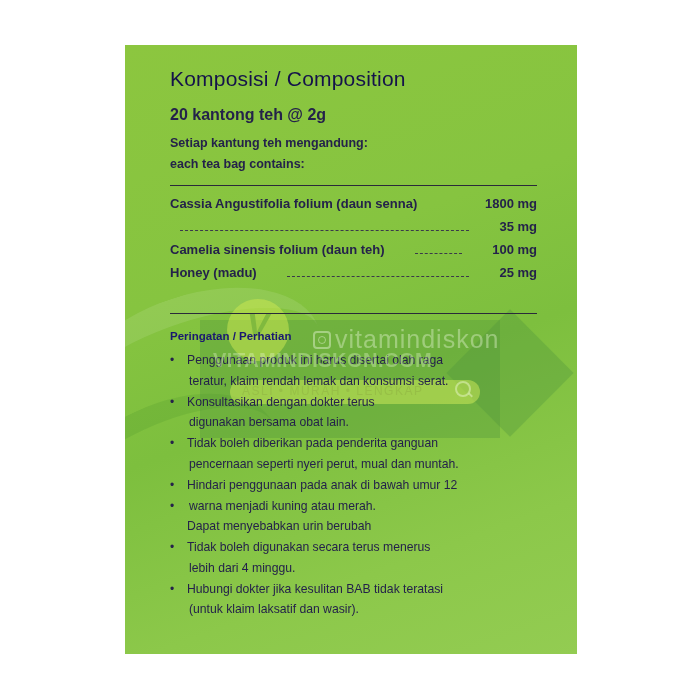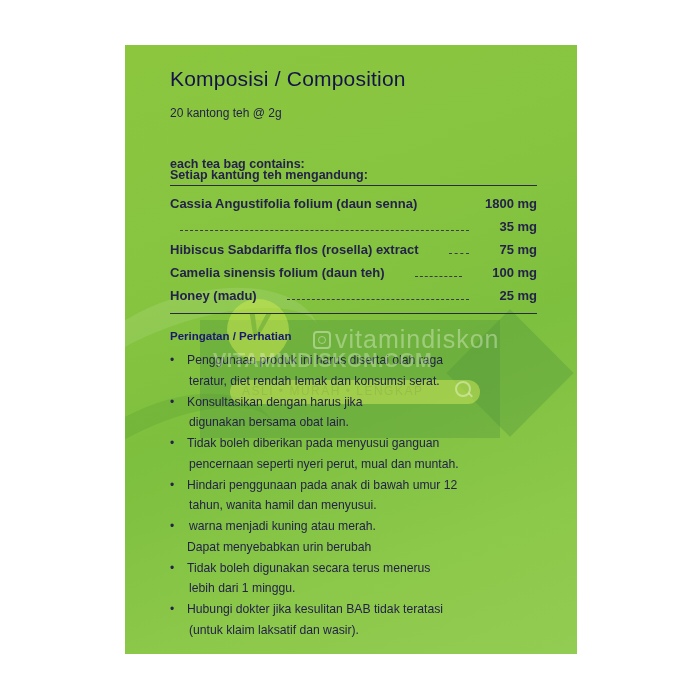--- a/index.html
+++ b/index.html
@@ -17,22 +17,22 @@
       border-radius: 50%; border-top: 26px solid rgba(255,255,255,0.10);
       transform: rotate(-18deg);
     }
     .swoosh2 {
       position: absolute; left: -80px; top: 360px; width: 240px; height: 120px;
       border-radius: 50%; border-top: 20px solid rgba(60,140,40,0.18);
       transform: rotate(-25deg);
     }
     .content { position: absolute; left: 45px; top: 0; width: 370px; color: #1c1a4a; z-index: 2; }
     .title { position: absolute; top: 22px; left: 0; font-size: 21px; color: #14124a; letter-spacing: 0.2px; white-space: nowrap; }
-    .subtitle { position: absolute; top: 61px; left: 0; font-size: 12px; font-weight: normal; color: #24224a; }
-    .contains1 { position: absolute; top: 91px; left: 0; font-size: 12.5px; font-weight: bold; color: #24224a; margin-top: 32px; }
+    .subtitle { position: absolute; top: 61px; left: 0; font-size: 16px; font-weight: bold; color: #24224a; }
+    .contains1 { position: absolute; top: 91px; left: 0; font-size: 12.5px; font-weight: bold; color: #24224a; }
     .contains2 { position: absolute; top: 112px; left: 0; font-size: 12.5px; font-weight: bold; color: #24224a; text-align: center; }
     .rule { position: absolute; left: 0; width: 367px; height: 1px; background: #2a2a3a; }
     .rule.top { top: 140px; }
     .rule.bottom { top: 268px; }
     .ing-list { position: absolute; top: 151px; left: 0; width: 367px; }
     .ing-row { display: flex; align-items: baseline; height: 23px; font-size: 13px; font-weight: bold; color: #24224a; gap: 20px; }
     .ing-name { white-space: nowrap; }
     .ing-dots { flex: 1; border-bottom: 1px dashed #3a3a4a; margin: 0 10px 3px 10px; height: 0; }
     .ing-dots.none { border-bottom: none; }
     .ing-amount { white-space: nowrap; text-align: right; }
@@ -103,69 +103,63 @@
       <div class="ing-row">
         <span class="ing-name">Cassia Angustifolia folium (daun senna)</span>
         <span class="ing-dots none"></span>
         <span class="ing-amount">1800 mg</span>
       </div>
       <div class="ing-row">
         <span class="ing-dots"></span>
         <span class="ing-amount">35 mg</span>
       </div>
       <div class="ing-row">
-        <span class="ing-name">Hibiscus Sabdariffa flos (rosella) extract</span>
-        <span class="ing-dots"></span>
-        <span class="ing-amount">75 mg</span>
-      </div>
-      <div class="ing-row">
         <span class="ing-name">Camelia sinensis folium (daun teh)</span>
         <span class="ing-dots"></span>
         <span class="ing-amount">100 mg</span>
       </div>
       <div class="ing-row">
         <span class="ing-name">Honey (madu)</span>
         <span class="ing-dots"></span>
         <span class="ing-amount">25 mg</span>
       </div>
     </div>
 
     <div class="rule bottom"></div>
 
     <div class="warn-title">Peringatan / Perhatian</div>
     <ul class="warn-list">
       <li class="warn-item">
         <span class="warn-bullet">•</span>
         <span class="warn-line">Penggunaan produk ini harus disertai olah raga</span>
-        <span class="warn-line indent">teratur, diet rendah lemak dan konsumsi serat.</span>
+        <span class="warn-line indent">teratur, klaim rendah lemak dan konsumsi serat.</span>
       </li>
       <li class="warn-item">
         <span class="warn-bullet">•</span>
-        <span class="warn-line">Konsultasikan dengan harus jika</span>
+        <span class="warn-line">Konsultasikan dengan dokter terus</span>
         <span class="warn-line indent">digunakan bersama obat lain.</span>
       </li>
       <li class="warn-item">
         <span class="warn-bullet">•</span>
-        <span class="warn-line">Tidak boleh diberikan pada menyusui ganguan</span>
+        <span class="warn-line">Tidak boleh diberikan pada penderita ganguan</span>
         <span class="warn-line indent">pencernaan seperti nyeri perut, mual dan muntah.</span>
       </li>
       <li class="warn-item">
         <span class="warn-bullet">•</span>
         <span class="warn-line">Hindari penggunaan pada anak di bawah umur 12</span>
-        <span class="warn-line indent">tahun, wanita hamil dan menyusui.</span>
       </li>
       <li class="warn-item">
         <span class="warn-bullet">•</span>
         <span class="warn-line indent">warna menjadi kuning atau merah.</span>
         <span class="warn-line">Dapat menyebabkan urin berubah</span>
       </li>
       <li class="warn-item">
         <span class="warn-bullet">•</span>
         <span class="warn-line">Tidak boleh digunakan secara terus menerus</span>
-        <span class="warn-line indent">lebih dari 1 minggu.</span>
+        <span class="warn-line indent">lebih dari 4 minggu.</span>
       </li>
       <li class="warn-item">
         <span class="warn-bullet">•</span>
         <span class="warn-line">Hubungi dokter jika kesulitan BAB tidak teratasi</span>
         <span class="warn-line indent">(untuk klaim laksatif dan wasir).</span>
       </li>
     </ul>
   </div>
 </div>
 

